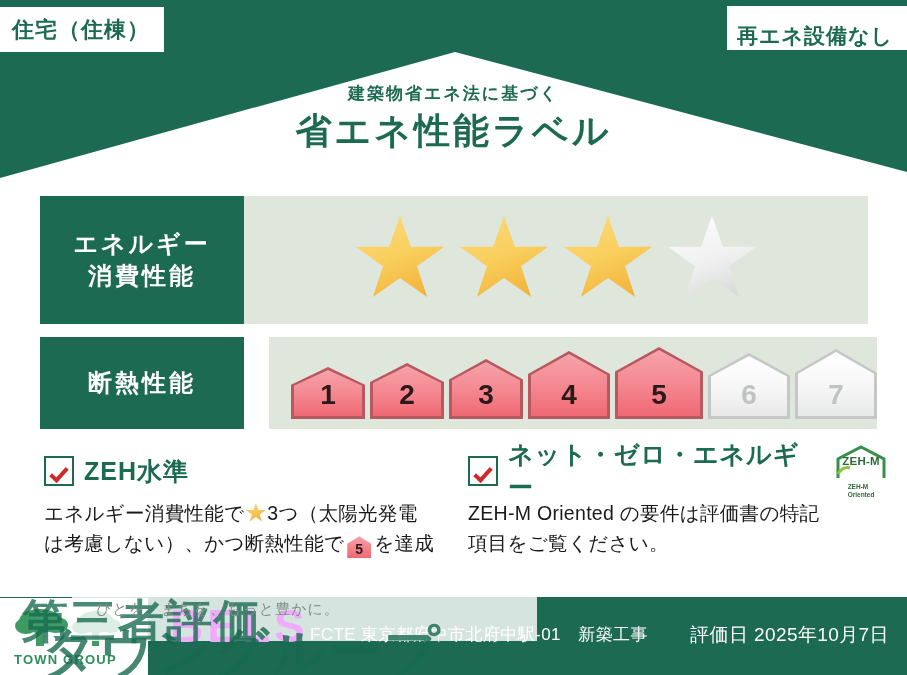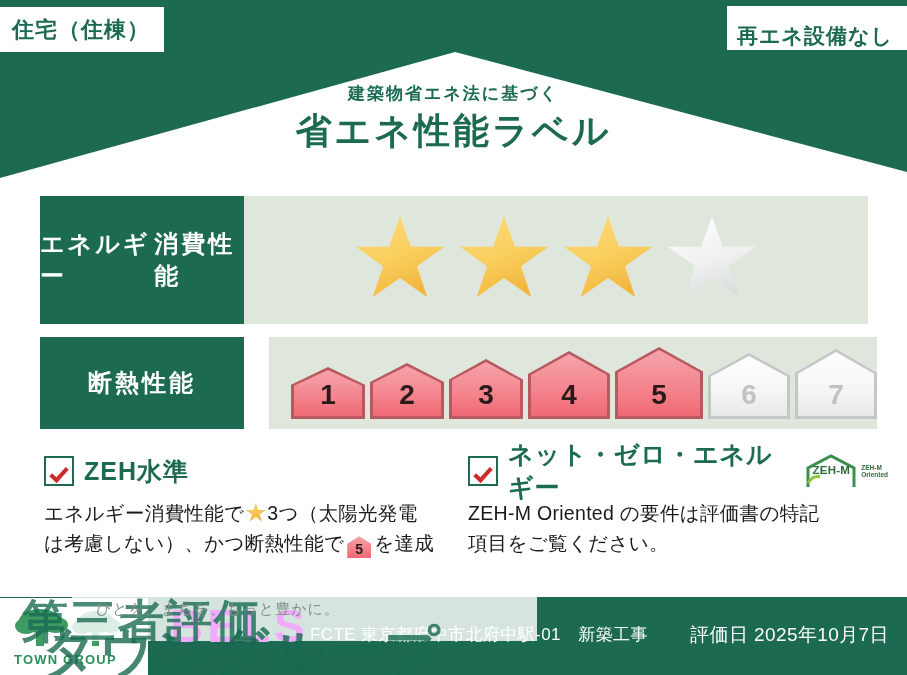--- a/index.html
+++ b/index.html
@@ -31,21 +31,21 @@
   #title-block{position:absolute;left:0;top:84px;width:907px;text-align:center;color:#1c6a51;}
   #title-sub{font-size:17px;font-weight:bold;letter-spacing:2px;line-height:1.2;}
   #title-main{font-size:36px;font-weight:bold;letter-spacing:3px;line-height:1.25;margin-top:4px;}
 
   
   .perf-row{position:absolute;left:40px;width:828px;display:flex;}
   #row-energy{top:196px;height:128px;}
   #row-insulation{top:337px;height:92px;gap:25px;}
   .perf-label{
     width:204px;flex:none;background:#1c6a51;color:#ffffff;
-    display:flex;flex-direction:row;align-items:center;justify-content:center;
+    display:flex;flex-direction:column;align-items:center;justify-content:center;
     font-weight:bold;font-size:24px;letter-spacing:3px;line-height:1.35;
   }
   .perf-value{flex:1;background:#dfe6dc;display:flex;align-items:center;}
 
   
   #stars{display:flex;align-items:center;gap:12px;padding-left:110px;}
   .star{width:92px;height:88px;position:relative;}
   .star i{
     display:block;width:100%;height:100%;
     clip-path:polygon(50% 0%,61.8% 35%,98% 35%,68.5% 57%,79.5% 92%,50% 70.5%,20.5% 92%,31.5% 57%,2% 35%,38.2% 35%);
@@ -98,21 +98,21 @@
   .inline-house{
     display:inline-block;width:24px;height:22px;vertical-align:-4px;margin:0 3px;
     position:relative;
   }
   .inline-house .bg{position:absolute;inset:0;background:linear-gradient(180deg,#f6a3aa,#ef6974);
     clip-path:polygon(0 34%,50% 0,100% 34%,100% 100%,0 100%);}
   .inline-house span{position:relative;z-index:2;display:block;text-align:center;
     font-size:14px;font-weight:bold;color:#2a1a1a;line-height:27px;}
 
   
-  #zehm-logo{display:flex;align-items:center;gap:3px;margin-left:6px;}
+  #zehm-logo{display:flex;align-items:center;gap:3px;margin-left:6px;flex-direction:column;}
   .zehm-house{position:relative;width:54px;height:36px;}
   .zehm-house svg{position:absolute;left:0;top:0;}
   .zehm-house .txt{position:absolute;left:0;top:11px;width:54px;text-align:center;
     font-size:11.5px;font-weight:bold;color:#2f6b3a;letter-spacing:0.2px;}
   .zehm-sub{font-size:6.5px;font-weight:bold;color:#2f6b3a;line-height:1.15;}
 
   
   #footer{position:absolute;left:0;bottom:0;width:907px;height:78px;background:#1c6a51;color:#ffffff;}
   #footer-project{position:absolute;left:310px;top:26px;font-size:17px;letter-spacing:0.4px;white-space:nowrap;}
   #footer-date{position:absolute;right:18px;top:25px;font-size:19px;letter-spacing:0.4px;white-space:nowrap;}

